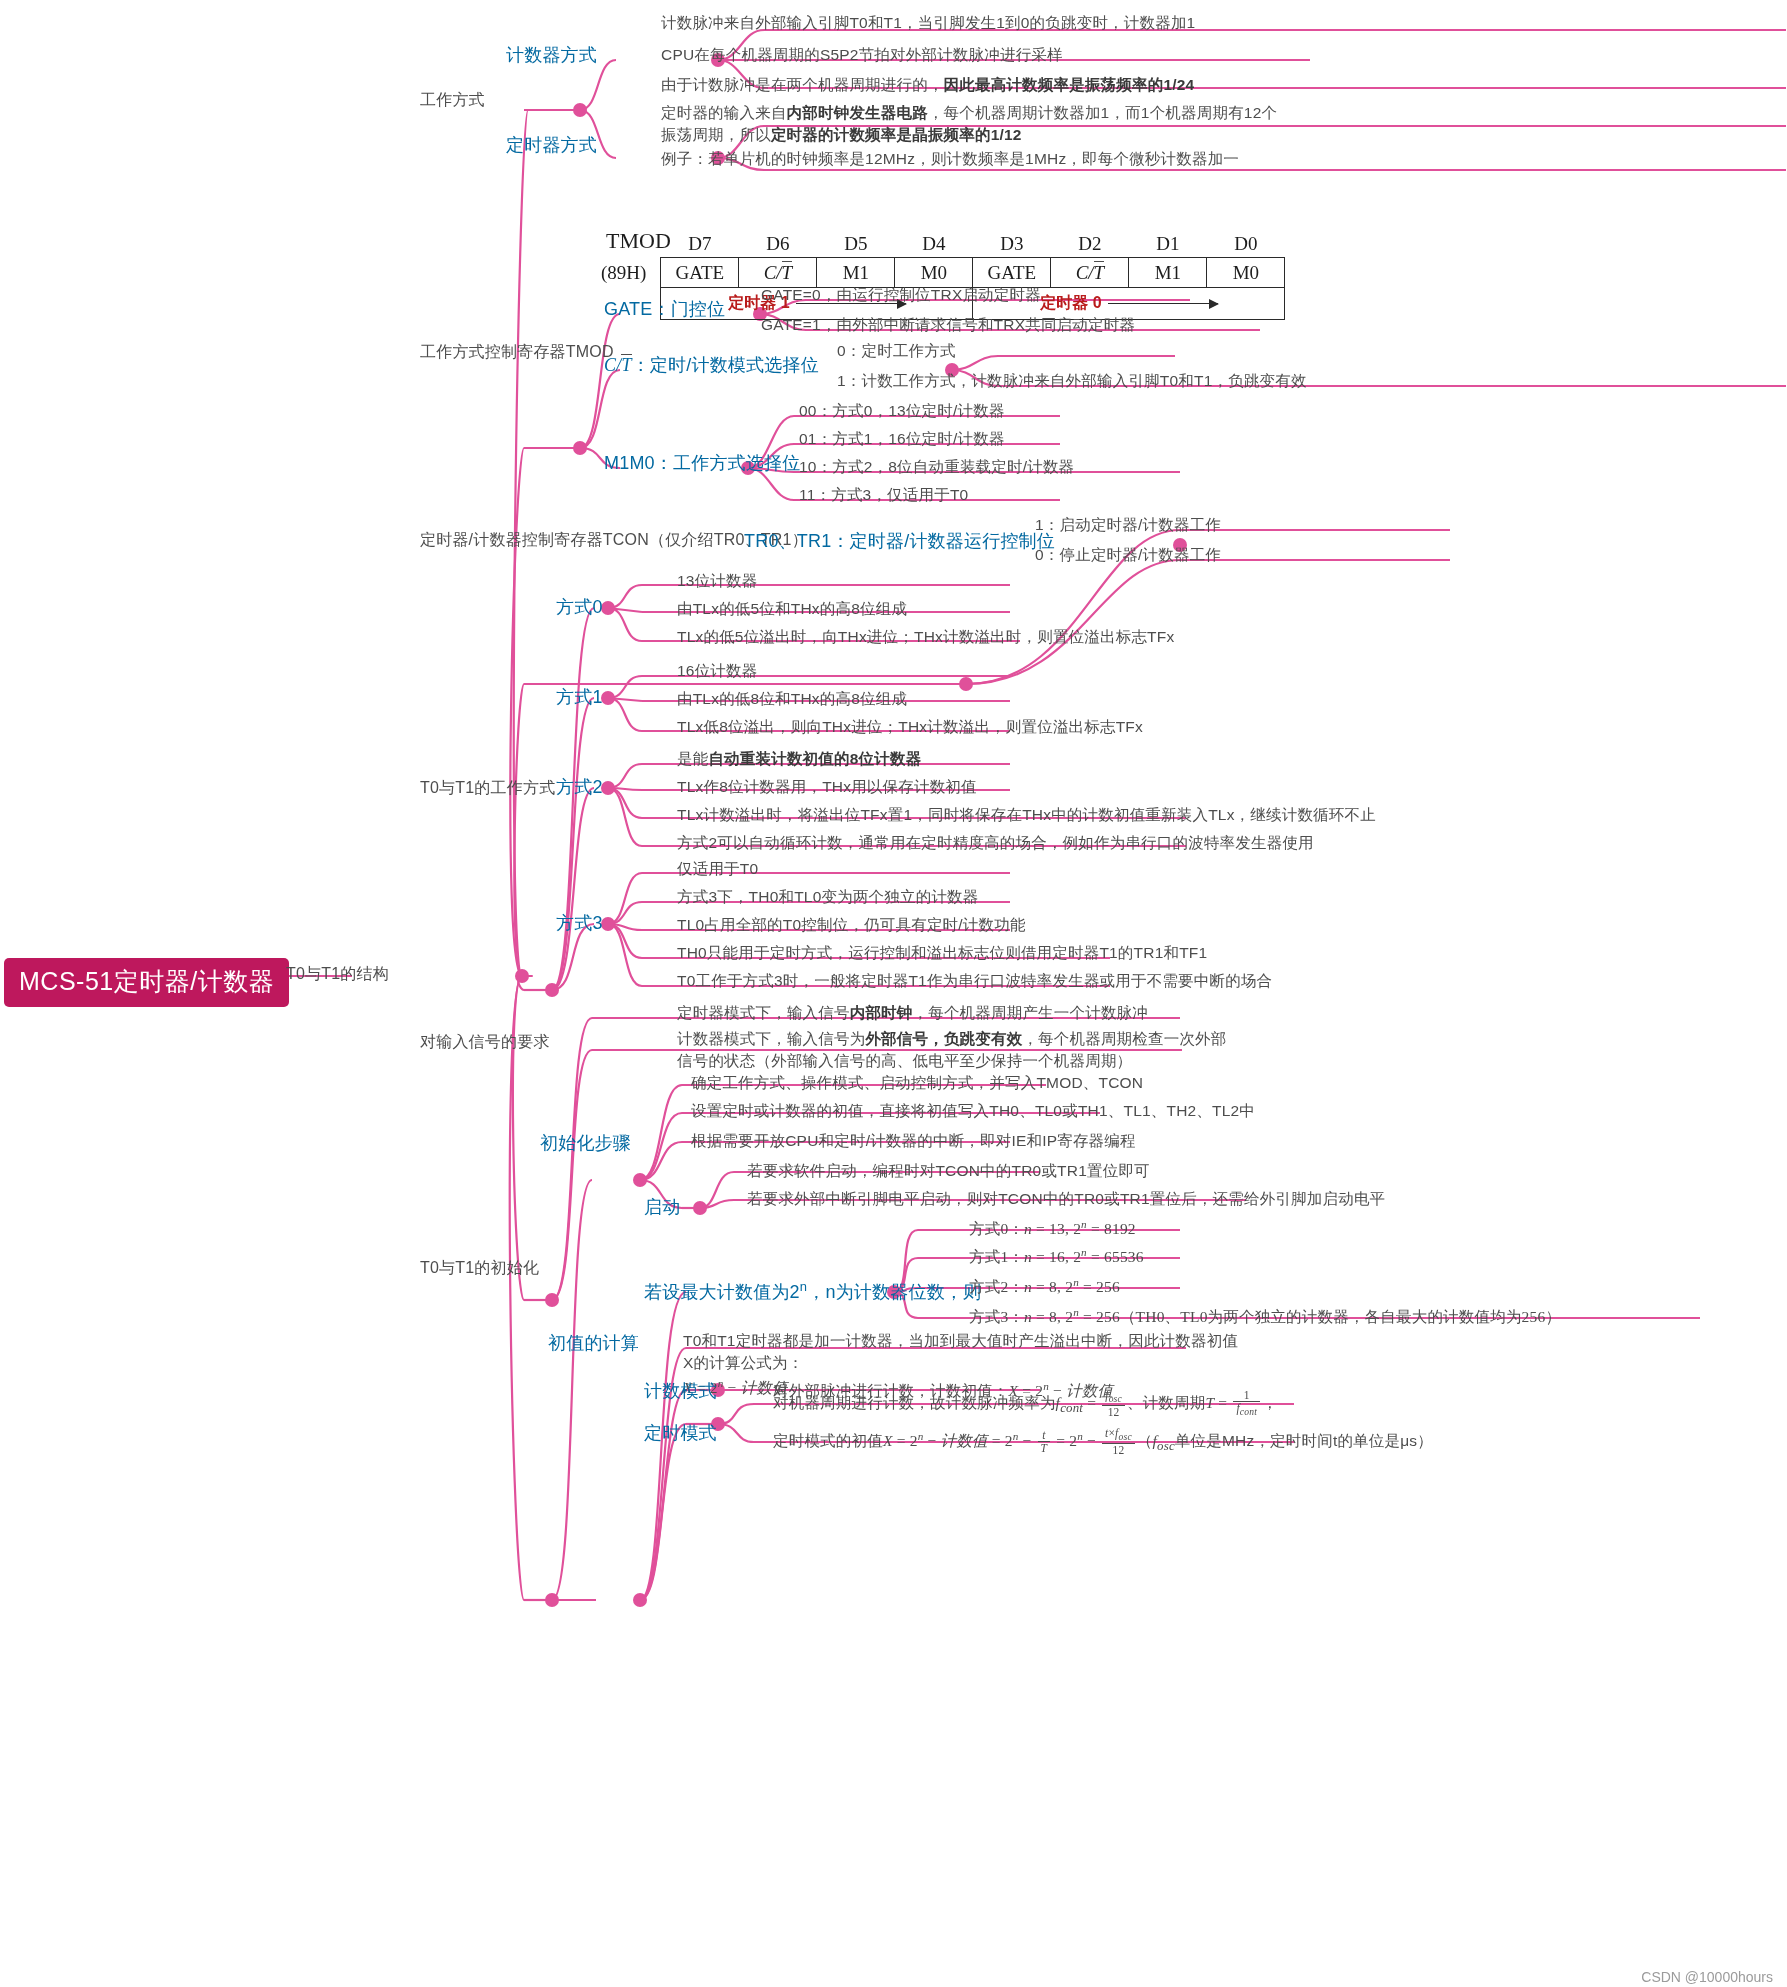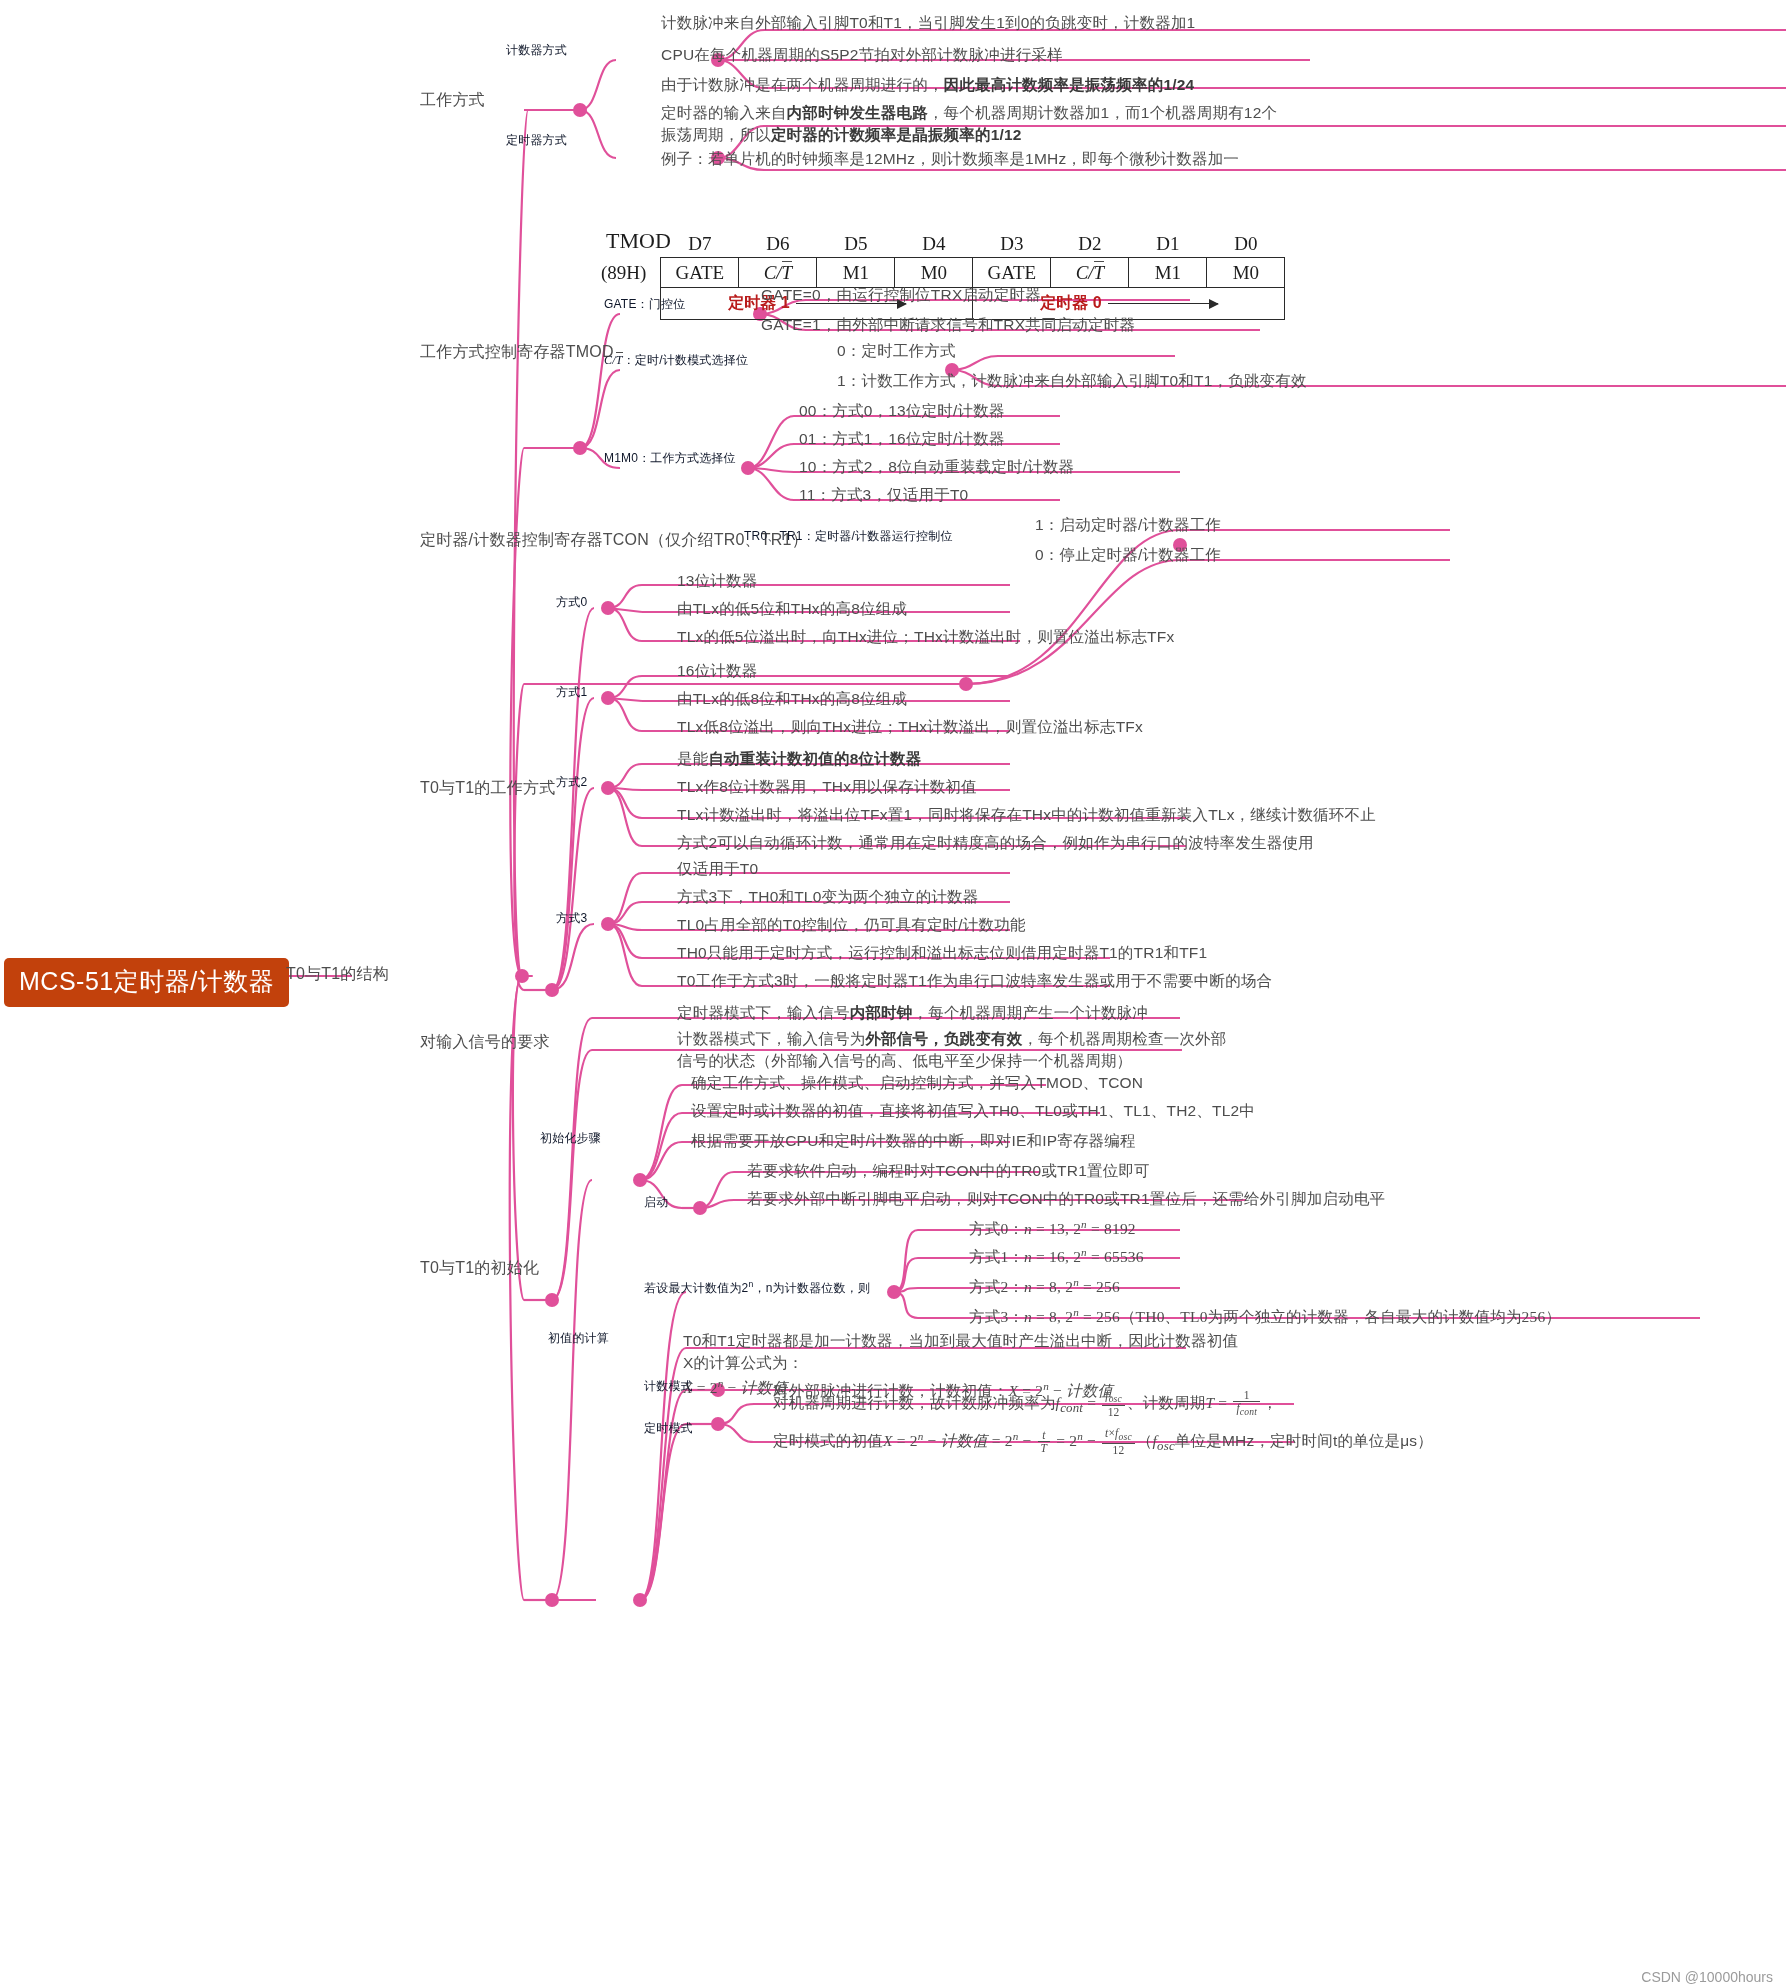--- a/index.html
+++ b/index.html
@@ -26,30 +26,30 @@
     position: absolute;
     font-size: 15.5px;
     color: #4a4a4a;
     line-height: 1.45;
     white-space: nowrap;
     letter-spacing: .2px;
   }
   .node.wrap { white-space: normal; }
   .root {
     position: absolute;
-    background: #c2410c;
+    background: #be185d;
     color: #ffffff;
     font-size: 25px;
     padding: 7px 15px 9px 15px;
     border-radius: 5px;
     white-space: nowrap;
     letter-spacing: .5px;
   }
   .lvl1 { font-size: 16px; color: #4d4d4d; }
-  .lvl2 { font-size: 12px; color: #0f172a; }
+  .lvl2 { font-size: 18px; color: #0369a1; }
   .leaf { font-size: 15.5px; color: #4d4d4d; margin-left: 47px; }
   b.em { font-weight: bold; color: #3a3a3a; }
   .mono { font-family: "Liberation Serif", "DejaVu Serif", serif; }
   .it { font-style: italic; font-family: "Liberation Serif", serif; }
   .sup { vertical-align: super; font-size: .72em; }
   .frac {
     display: inline-block;
     vertical-align: middle;
     text-align: center;
     font-size: .74em;

